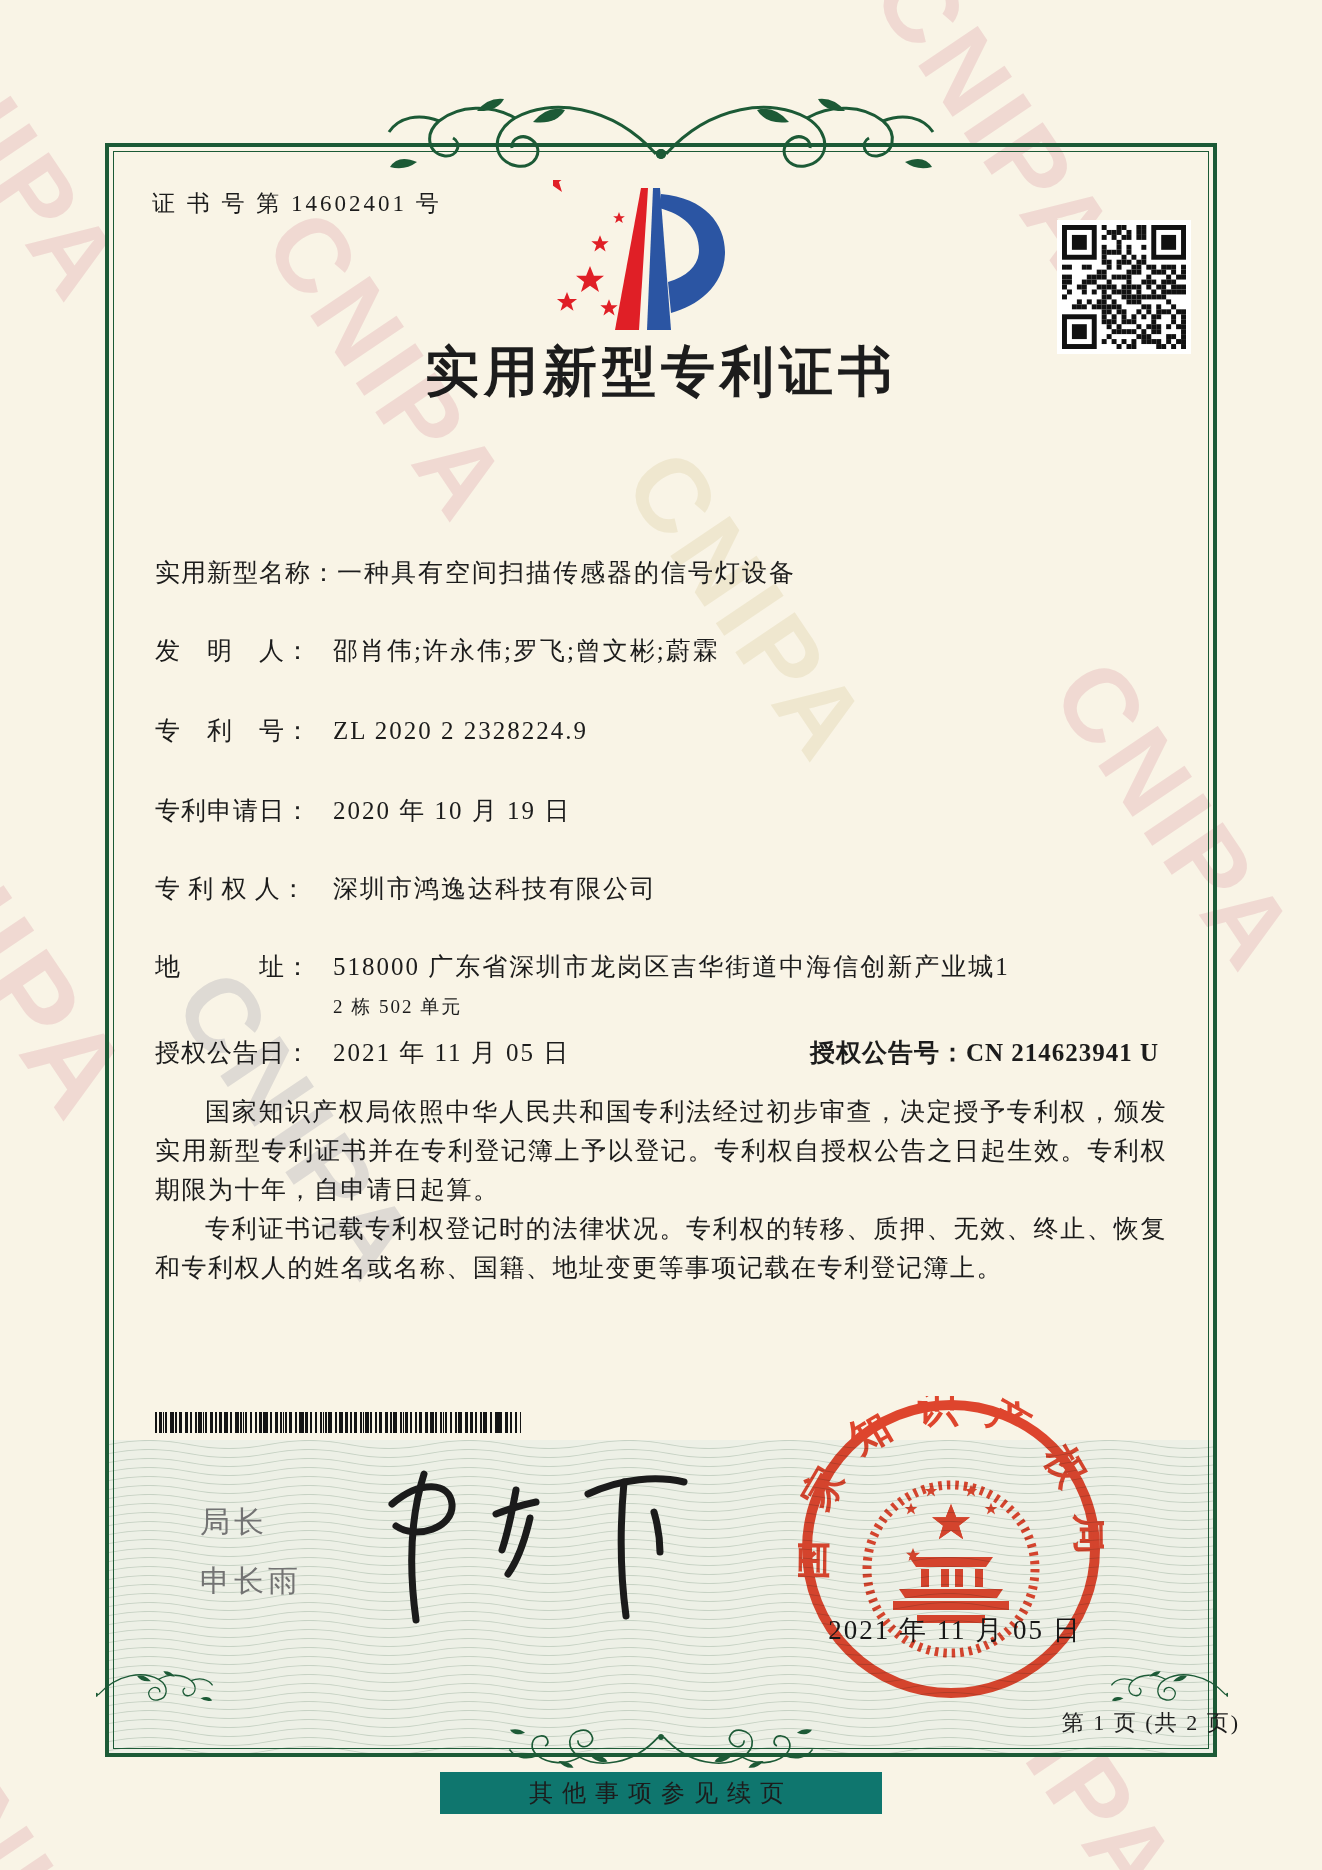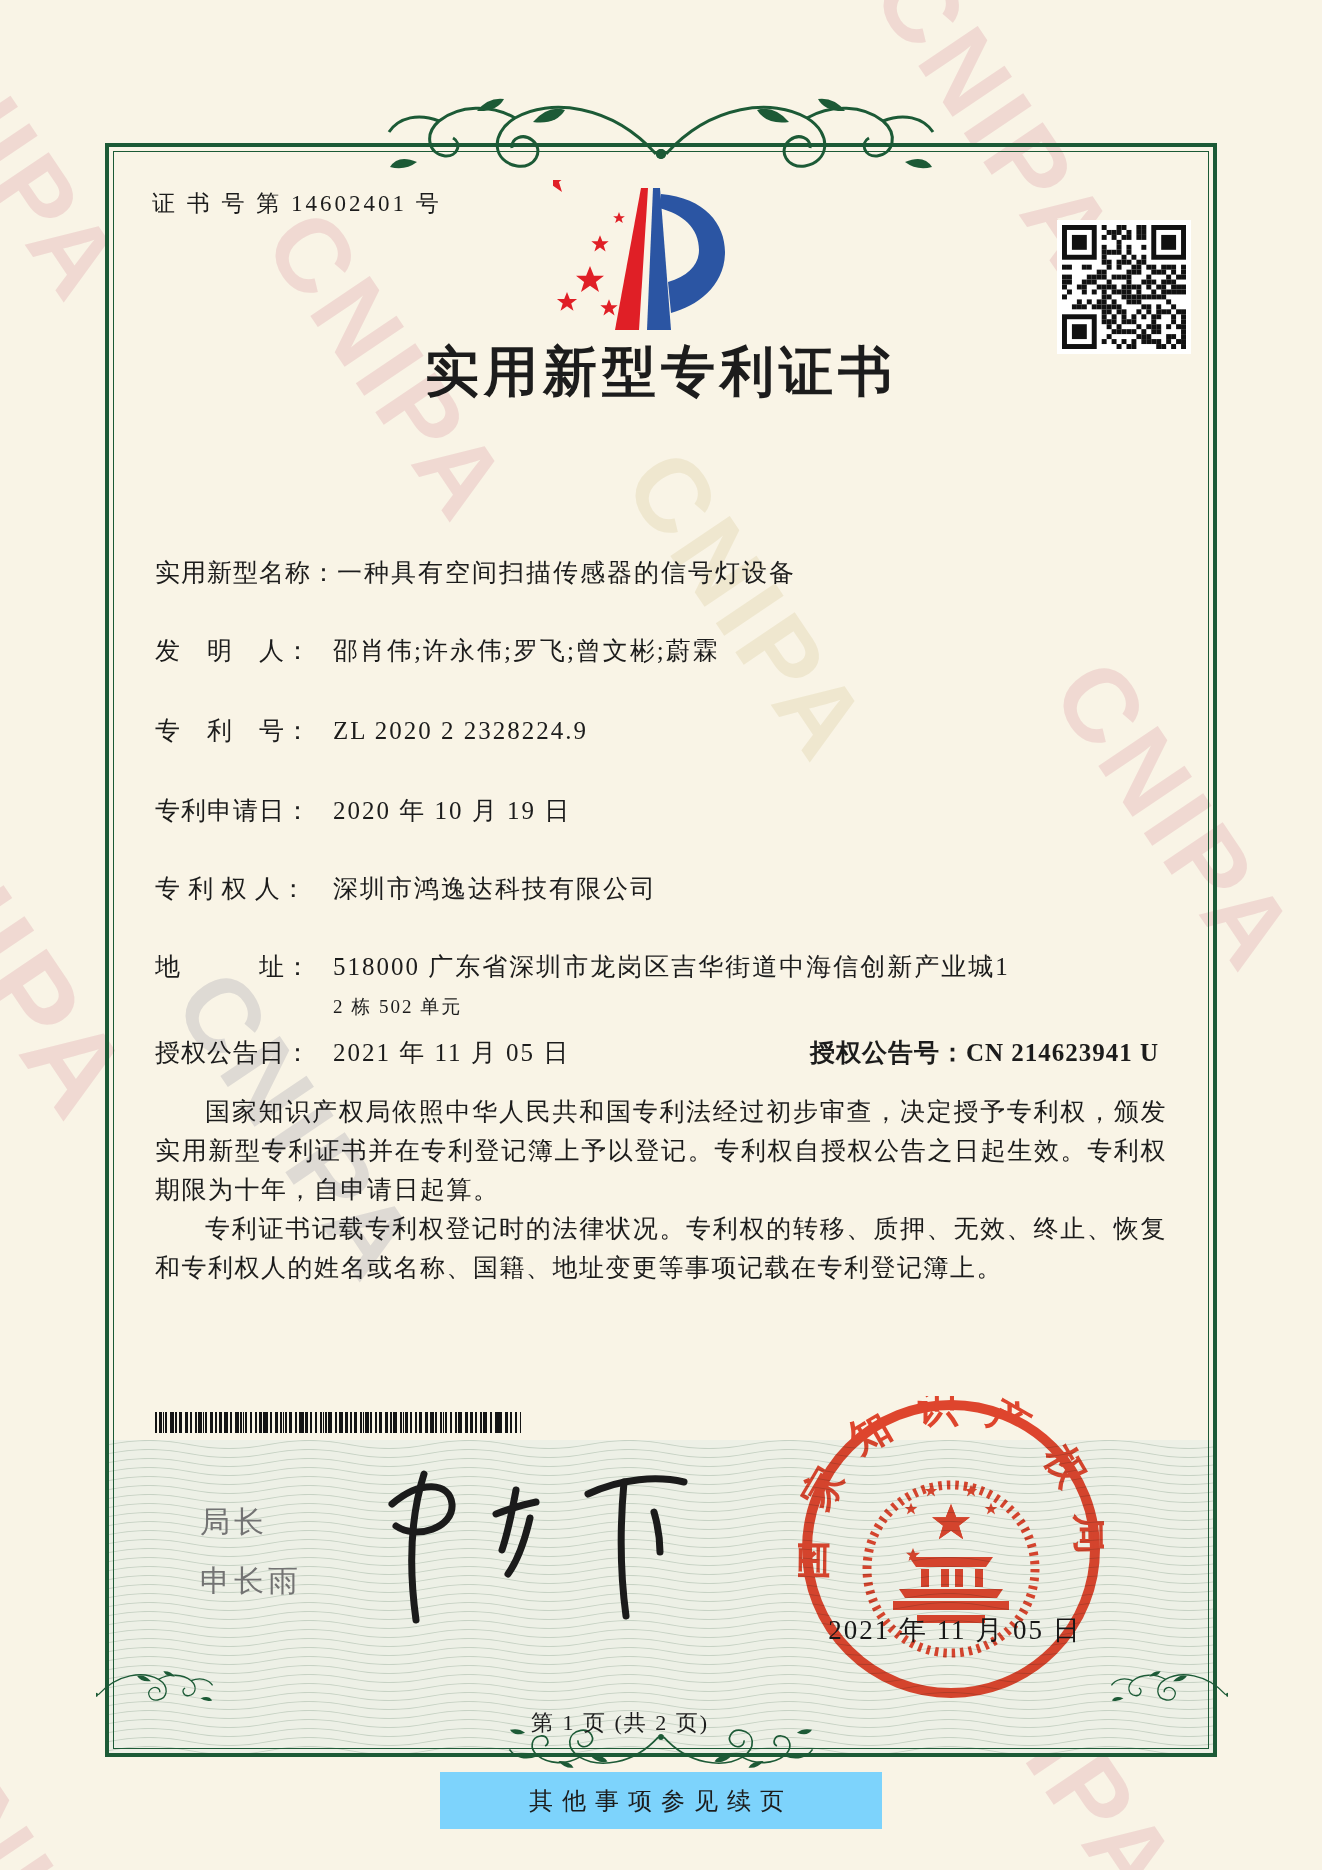--- a/index.html
+++ b/index.html
@@ -69,25 +69,25 @@
             font-size:30px;letter-spacing:4px;color:#737373;}
   .director .name{margin-top:18px;}
 
   .sig{position:absolute;left:372px;top:1452px;}
 
   
   .seal{position:absolute;left:798px;top:1396px;opacity:.93;mix-blend-mode:multiply;}
   .sealdate{position:absolute;left:790px;top:1612px;width:330px;text-align:center;
             font-size:27px;letter-spacing:2px;color:#171717;z-index:5;}
 
-  .pageinfo{position:absolute;left:0;top:1708px;width:1240px;text-align:center;
+  .pageinfo{position:absolute;left:0;top:1708px;width:1240px;text-align:right;
             font-size:22px;letter-spacing:2px;z-index:4;}
 
-  .footer-strip{position:absolute;left:440px;top:1772px;width:442px;height:57px;
-                background:#7dd3fc;display:flex;align-items:center;justify-content:center;}
+  .footer-strip{position:absolute;left:440px;top:1772px;width:442px;height:42px;
+                background:#0f766e;display:flex;align-items:center;justify-content:center;}
   .footer-note{font-size:24px;letter-spacing:9px;}
 </style>
 </head>
 <body>
 
 <span class="wm pink w1">CNIPA</span>
 <span class="wm pink w2">CNIPA</span>
 <span class="wm pink w3">CNIPA</span>
 <span class="wm sand w4">CNIPA</span>
 <span class="wm pink w5">CNIPA</span>

